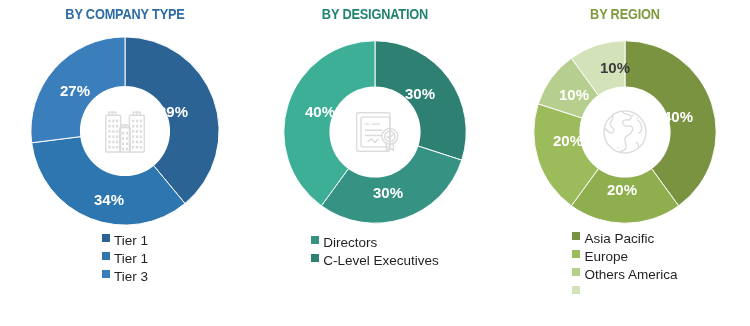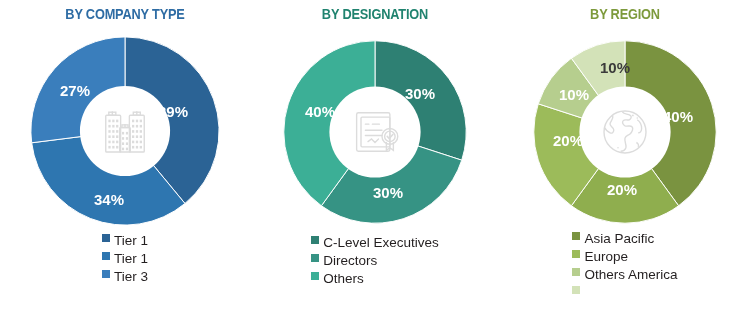--- a/index.html
+++ b/index.html
@@ -251,30 +251,26 @@
 
       <div class="slice-label" style="left: 140px; top: 56px;">30%</div>
       <div class="slice-label" style="left: 108px; top: 155px;">30%</div>
       <div class="slice-label" style="left: 40px; top: 74px;">40%</div>
     </div>
 
     <div class="legend legend-designation">
       <div class="legend-center">
         <div class="legend-inner">
           <div class="legend-row">
+            <span class="legend-swatch" style="background: rgb(54, 147, 132);"></span>
+            <span class="legend-text">Directors</span>
+          </div>
+          <div class="legend-row">
             <span class="legend-swatch" style="background: rgb(46, 128, 115);"></span>
             <span class="legend-text">C-Level Executives</span>
-          </div>
-          <div class="legend-row">
-            <span class="legend-swatch" style="background: rgb(54, 147, 132);"></span>
-            <span class="legend-text">Directors</span>
-          </div>
-          <div class="legend-row">
-            <span class="legend-swatch" style="background: rgb(60, 175, 150);"></span>
-            <span class="legend-text">Others</span>
           </div>
         </div>
       </div>
     </div>
   </div>
 
   <div class="panel panel-region">
     <div class="panel-title title-region" style="color: rgb(125, 154, 60);">BY REGION</div>
 
     <div class="donut-wrap donut-region">

